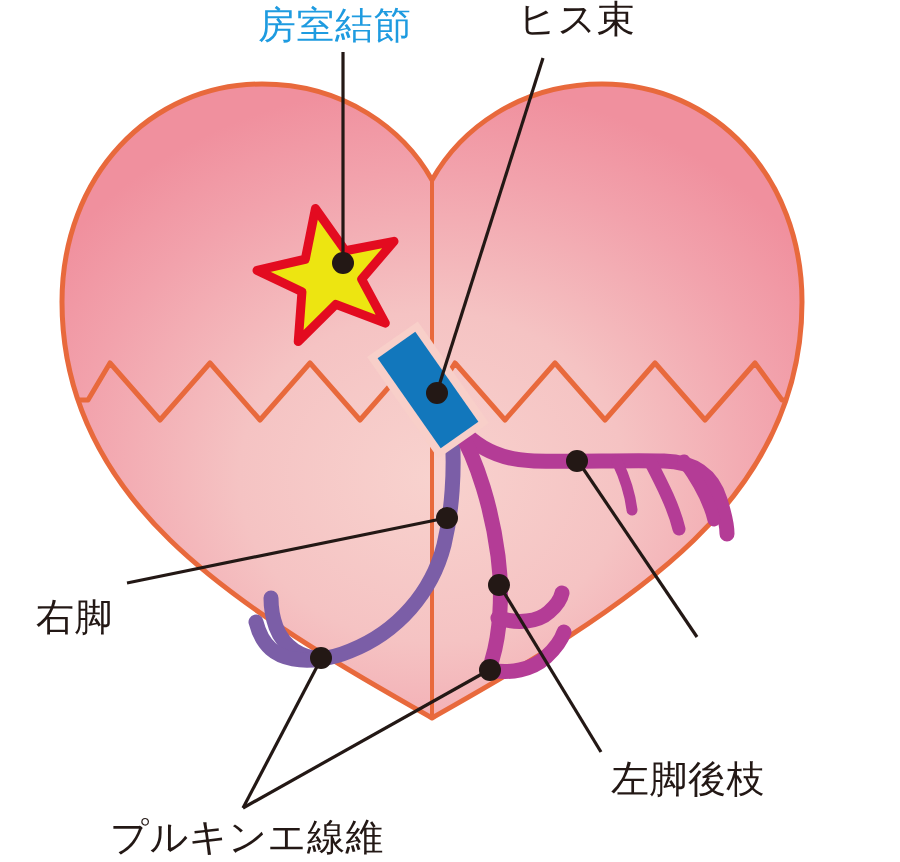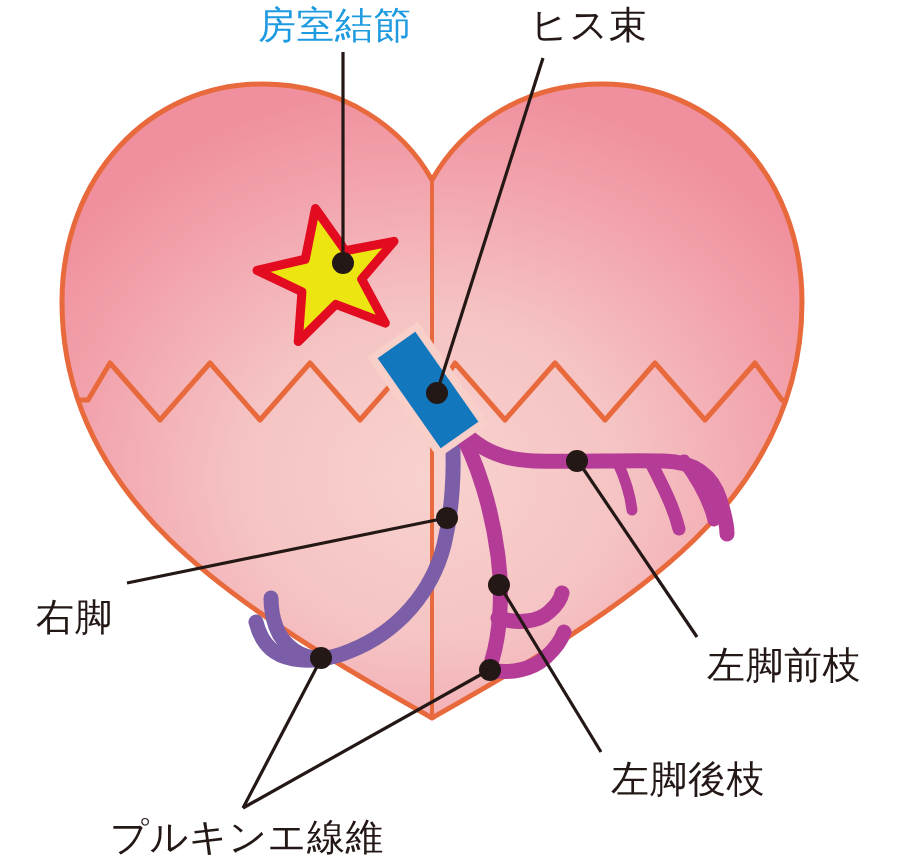--- a/index.html
+++ b/index.html
@@ -145,23 +145,22 @@
       <circle cx="447" cy="518" r="11"></circle>
       <circle cx="577" cy="461" r="11"></circle>
       <circle cx="499" cy="585" r="11"></circle>
       <circle cx="321" cy="658" r="11"></circle>
       <circle cx="490" cy="670" r="11"></circle>
     </g>
   </svg>
 
   <div class="lbl accent" style="left:258px; top:6px;">房室結節</div>
 
-  <div class="lbl" style="left:518px; top:6px;margin-left:12px;">ヒス束</div>
+  <div class="lbl" style="left:518px; top:0;">ヒス束</div>
 
   <div class="lbl" style="left:36px; top:598px;">右脚</div>
 
-  <div class="lbl" style="left:707px; top:646px;">左脚前枝</div>
 
   <div class="lbl" style="left:611px; top:760px;">左脚後枝</div>
 
   <div class="lbl" style="left:110px; top:818px;">プルキンエ線維</div>
 
 </div>
 
 </body></html>

